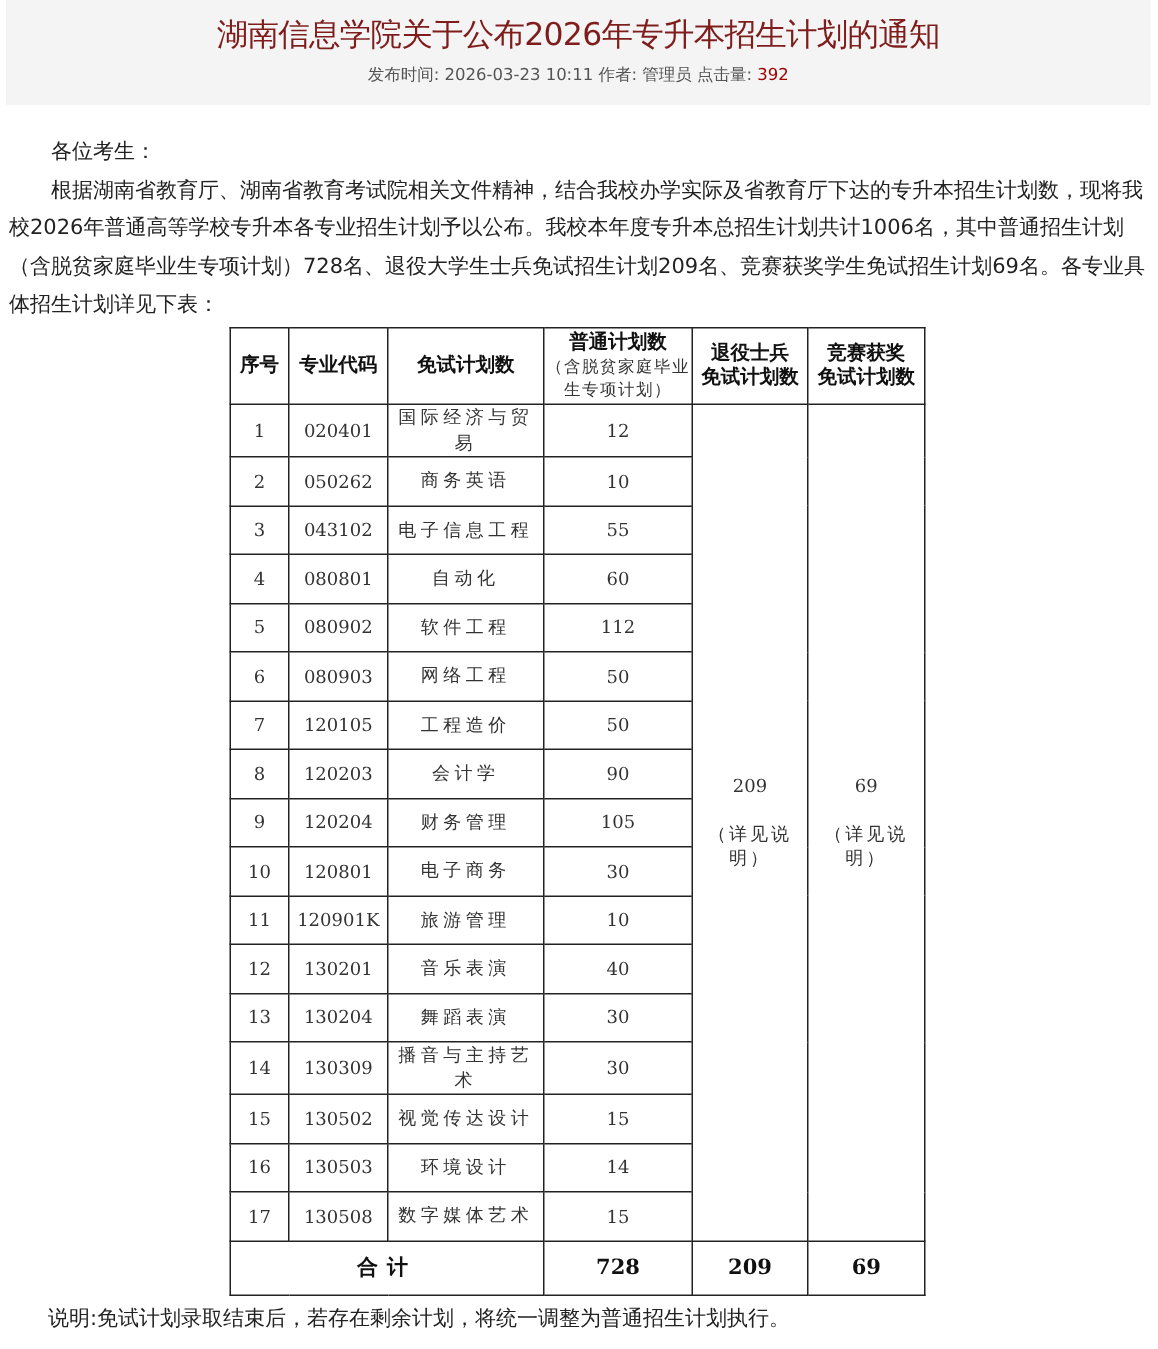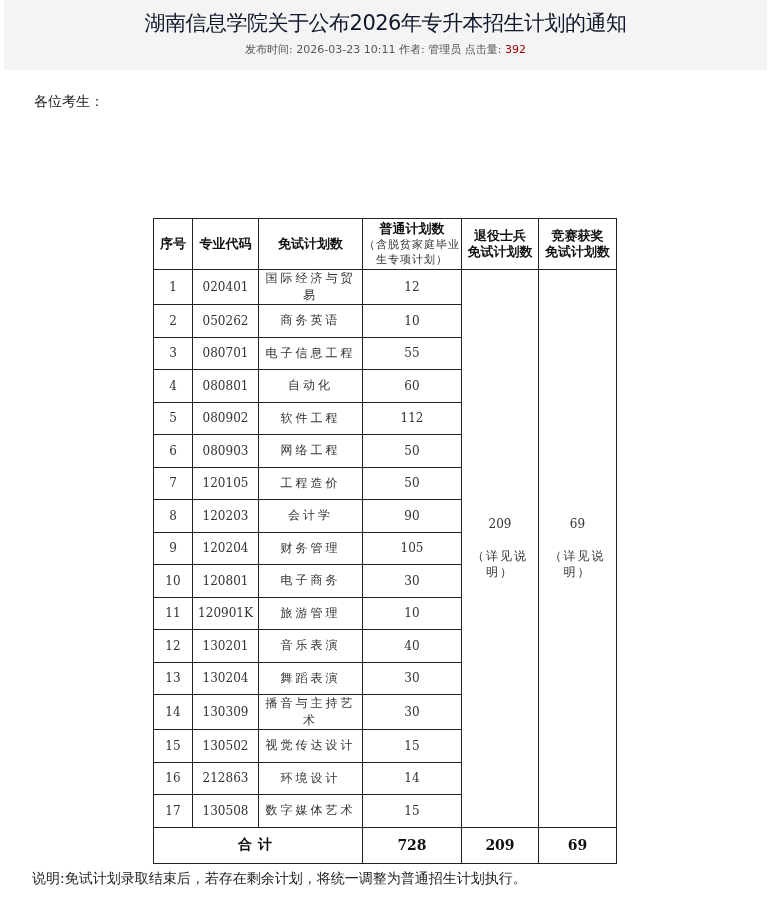--- a/index.html
+++ b/index.html
@@ -1,18 +1,18 @@
 <!DOCTYPE html>
 <html><head>
 <meta charset="utf-8">
 <style>
   html, body { margin: 0; padding: 0; background: #ffffff; }
   body { width: 772px; height: 899px; overflow: hidden; position: relative; font-family: "DejaVu Sans", "Liberation Sans", sans-serif; color: #333; }
   .header-box { position: absolute; left: 4px; top: 0; width: 763px; height: 70px; background: #f4f4f4; }
-  .title { position: absolute; left: 0; right: 0; top: 9px; text-align: center; font-size: 21px; color: #0f172a; letter-spacing: -0.5px; }
+  .title { position: absolute; left: 0; right: 0; top: 9px; text-align: center; font-size: 21px; color: #7f1d1d; letter-spacing: -0.5px; }
   .meta { position: absolute; left: 0; right: 0; top: 42px; text-align: center; font-size: 11px; color: #555; }
   .meta .hits { color: #a00000; }
   .content { position: absolute; left: 6px; top: 89px; width: 758px; font-size: 14px; line-height: 25.5px; color: #222; }
   .p { margin: 0; }
   .indent { text-indent: 28px; }
   table.plan { position: absolute; left: 153px; top: 218px; border-collapse: collapse; font-family: "DejaVu Serif", "Liberation Serif", serif; font-size: 12px; color: #333; }
   table.plan td, table.plan th { border: 1.5px solid #222; text-align: center; padding: 0; }
   table.plan th { font-family: "DejaVu Sans", "Liberation Sans", sans-serif; font-weight: bold; font-size: 13px; color: #111; line-height: 16px; margin-top: 29px; }
   th .sub { display: block; font-weight: normal; font-size: 11px; color: #333; letter-spacing: 1px; line-height: 15px; }
   .hdr-row { height: 51px; }
@@ -35,20 +35,21 @@
     <span>2026-03-23 10:11</span>
     <span>作者:</span>
     <span>管理员</span>
     <span>点击量:</span>
     <span class="hits">392</span>
   </div>
 </div>
 
 <div class="content">
   <p class="p indent">各位考生：</p>
+  <p class="p indent">根据湖南省教育厅、湖南省教育考试院相关文件精神，结合我校办学实际及省教育厅下达的专升本招生计划数，现将我校2026年普通高等学校专升本各专业招生计划予以公布。我校本年度专升本总招生计划共计1006名，其中普通招生计划（含脱贫家庭毕业生专项计划）728名、退役大学生士兵免试招生计划209名、竞赛获奖学生免试招生计划69名。各专业具体招生计划详见下表：</p>
 </div>
 
 <table class="plan">
   <colgroup>
     <col style="width:39px">
       <col style="width:66px">
       <col style="width:104px">
       <col style="width:99px">
       <col style="width:77px">
       <col style="width:78px">
@@ -88,21 +89,21 @@
         </td>
       </tr>
       <tr class="body-row">
         <td>2</td>
         <td>050262</td>
         <td class="name">商务英语</td>
         <td>10</td>
       </tr>
       <tr class="body-row">
         <td>3</td>
-        <td>080701</td>
+        <td>043102</td>
         <td class="name">电子信息工程</td>
         <td>55</td>
       </tr>
       <tr class="body-row">
         <td>4</td>
         <td>080801</td>
         <td class="name">自动化</td>
         <td>60</td>
       </tr>
       <tr class="body-row">
@@ -166,21 +167,21 @@
         <td>30</td>
       </tr>
       <tr class="body-row">
         <td>15</td>
         <td>130502</td>
         <td class="name">视觉传达设计</td>
         <td>15</td>
       </tr>
       <tr class="body-row">
         <td>16</td>
-        <td>212863</td>
+        <td>130503</td>
         <td class="name">环境设计</td>
         <td>14</td>
       </tr>
       <tr class="body-row">
         <td>17</td>
         <td>130508</td>
         <td class="name">数字媒体艺术</td>
         <td>15</td>
       </tr>
     </tbody>

